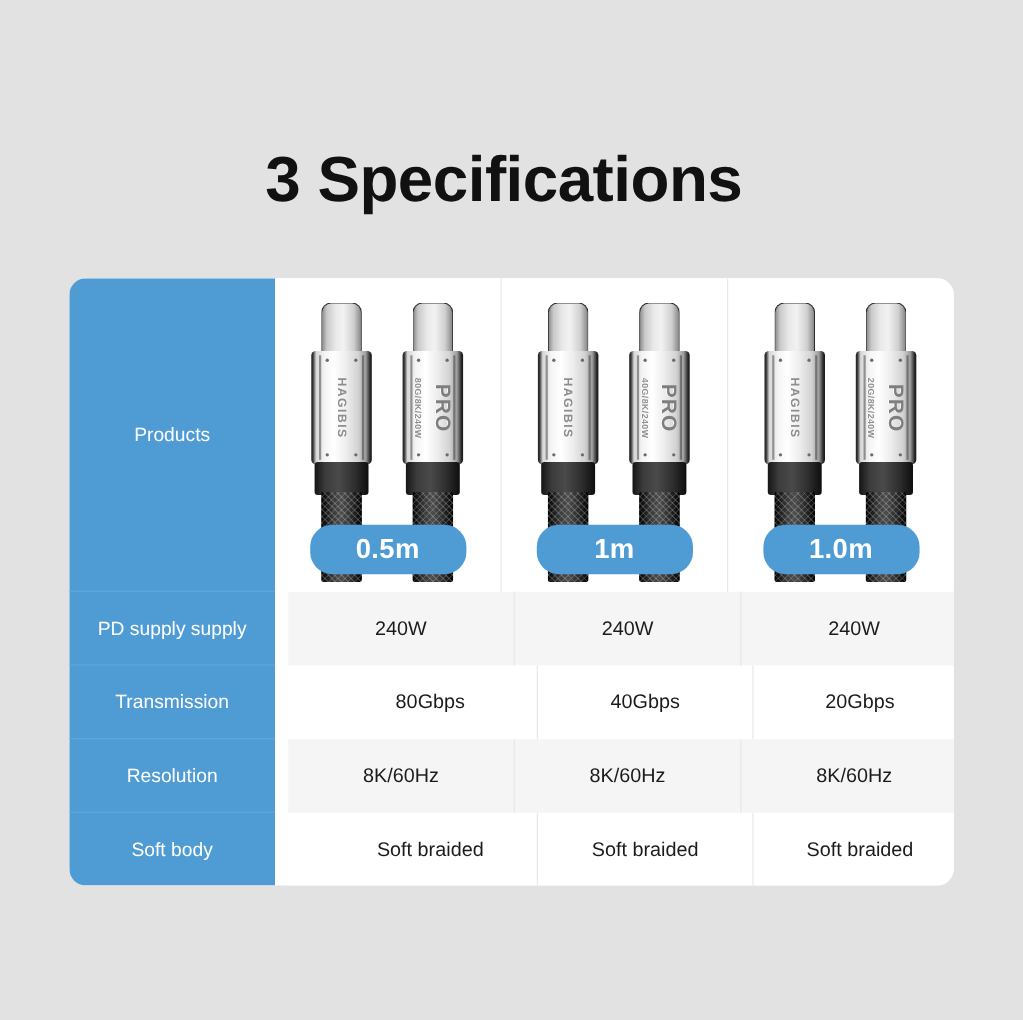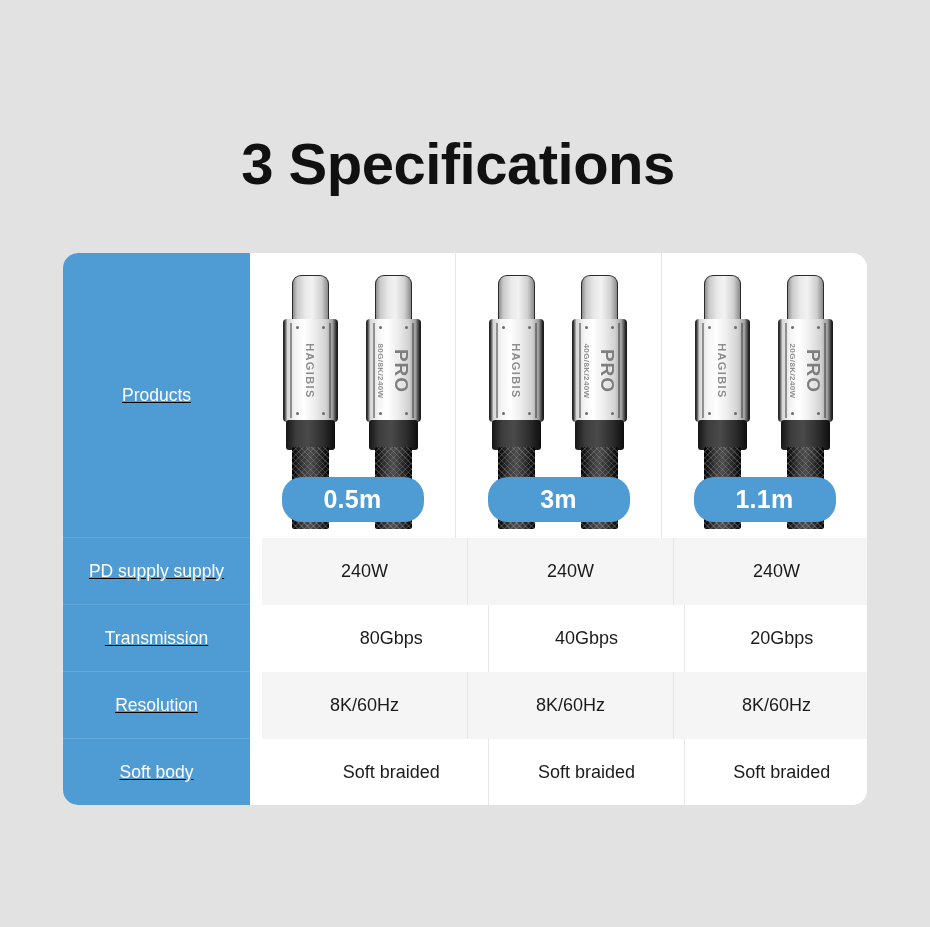--- a/index.html
+++ b/index.html
@@ -46,21 +46,20 @@
     background: #ffffff;
   }
 
   
   .labels {
     width: 187px;
     flex: 0 0 187px;
     background: #4f9bd4;
     display: flex;
     flex-direction: column;
-    text-decoration: underline;
   }
   .label-cell {
     display: flex;
     align-items: center;
     justify-content: center;
     color: #ffffff;
     font-size: 17.5px;
     font-weight: 400;
     text-align: center;
     padding: 0 6px;
@@ -334,21 +333,21 @@
                 <span class="screw tr"></span>
                 <span class="screw bl"></span>
                 <span class="screw br"></span>
                 <span class="barrel-pro">PRO</span>
                 <span class="barrel-spec">40G/8K/240W</span>
               </div>
               <div class="collar"></div>
               <div class="cord"></div>
             </div>
           </div>
-          <div class="badge">3m</div>
+          <div class="badge">1m</div>
         </div>
 
         <div class="cell product">
           <div class="cable-art">
             <div class="cable left">
               <div class="tip"></div>
               <div class="barrel">
                 <span class="screw tl"></span>
                 <span class="screw tr"></span>
                 <span class="screw bl"></span>
@@ -365,21 +364,21 @@
                 <span class="screw tr"></span>
                 <span class="screw bl"></span>
                 <span class="screw br"></span>
                 <span class="barrel-pro">PRO</span>
                 <span class="barrel-spec">20G/8K/240W</span>
               </div>
               <div class="collar"></div>
               <div class="cord"></div>
             </div>
           </div>
-          <div class="badge">1.1m</div>
+          <div class="badge">1.0m</div>
         </div>
 
       </div>
 
       <div class="row spec-row shade">
         <div class="cell">240W</div>
         <div class="cell">240W</div>
         <div class="cell">240W</div>
       </div>
 

